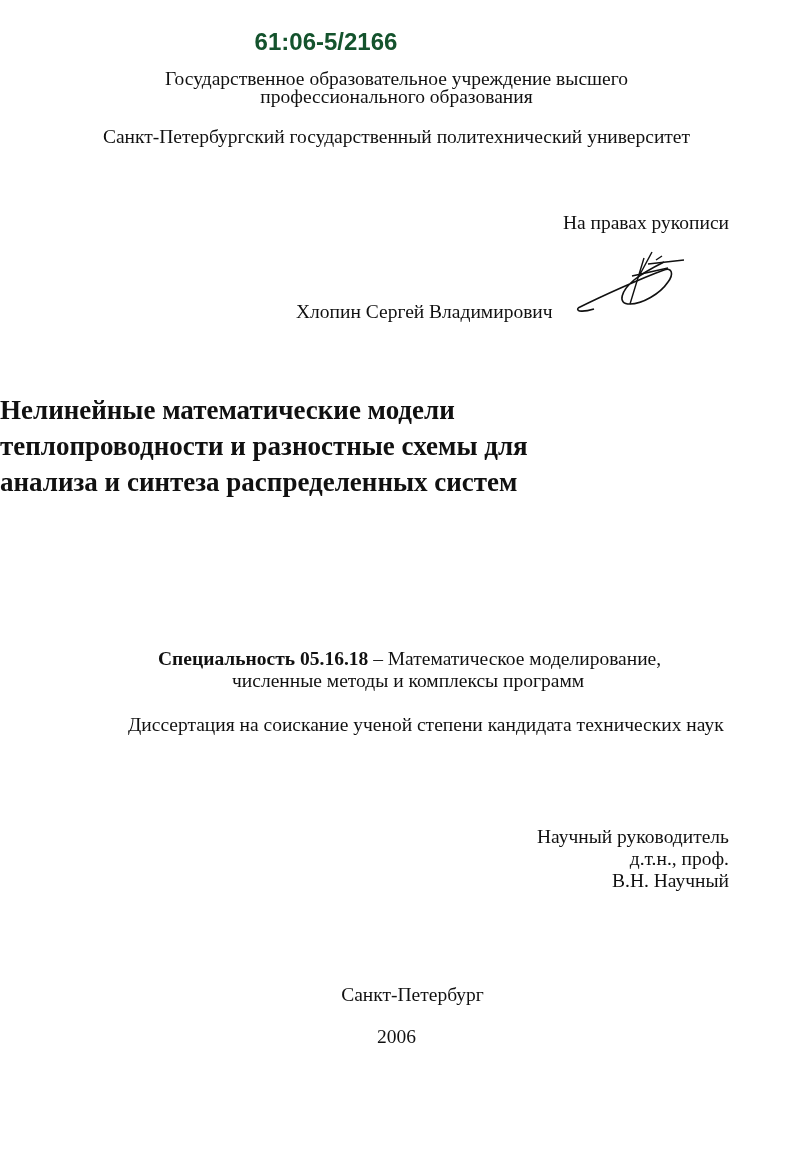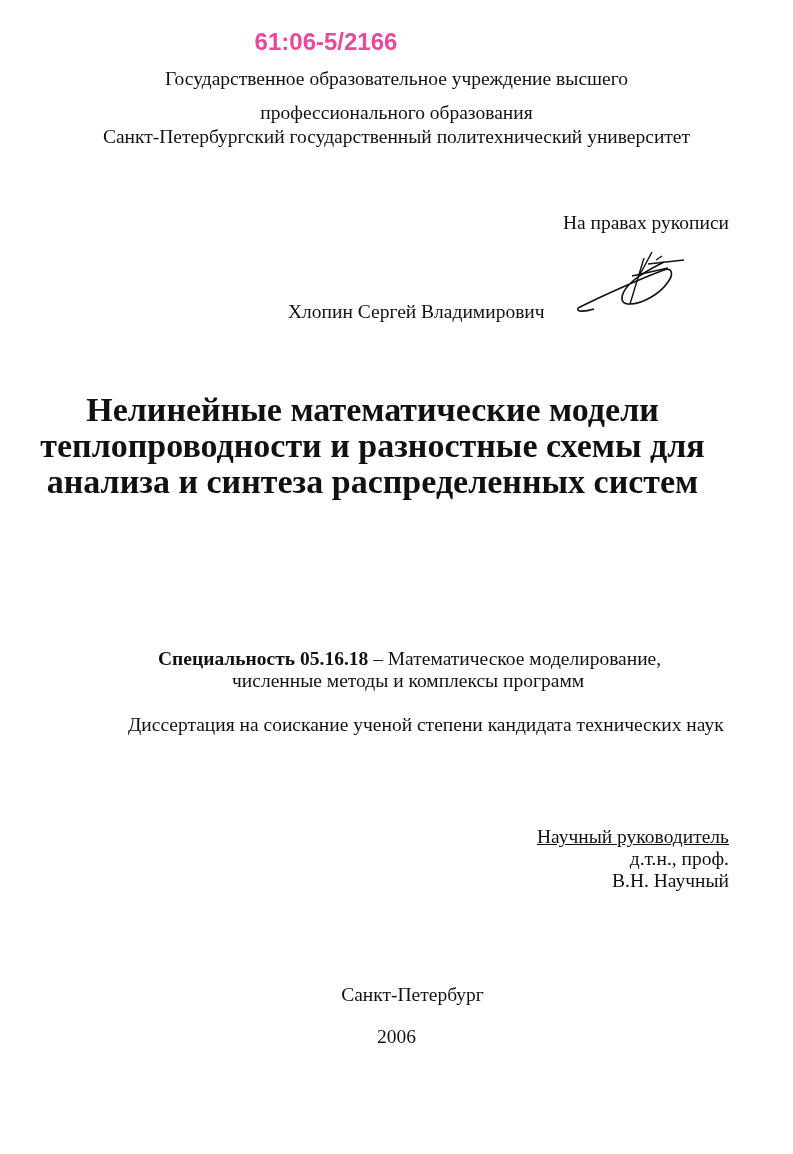--- a/index.html
+++ b/index.html
@@ -1,33 +1,33 @@
 <!DOCTYPE html>
 <html><head>
   <meta charset="utf-8">
   <style>
     html, body { margin:0; padding:0; background:#ffffff; }
     body { width:793px; height:1154px; position:relative; overflow:hidden;
            font-family:"Liberation Serif","DejaVu Serif",serif; color:#111; }
     .abs { position:absolute; white-space:nowrap; }
     .code { top:28px; left:0; width:652px; text-align:center;
-            font-family:"Liberation Sans","DejaVu Sans",sans-serif; font-size:24px; font-weight:bold; color:#ec4899; }
+            font-family:"Liberation Sans","DejaVu Sans",sans-serif; font-size:24px; font-weight:bold; color:#14532d; }
     .inst { left:0; width:793px; text-align:center; font-size:19.5px; line-height:25px; }
-    .inst1 { top:66px; } .inst2 { top:100px; } .inst3 { top:124px; left:-6px; width:805px; }
+    .inst1 { top:66px; } .inst2 { top:84px; } .inst3 { top:124px; left:-6px; width:805px; }
     .rights { top:212px; right:64px; font-size:19.5px; }
-    .author { top:301px; left:288px; font-size:19.5px;text-align:center; }
+    .author { top:301px; left:296px; font-size:19.5px;text-align:center; }
     .sig { top:248px; left:572px; width:120px; height:70px; }
-    .title { left:0; width:745px; text-align:center; font-size:34px; font-weight:bold; line-height:36px; }
+    .title { left:0; width:745px; font-size:27px; font-weight:bold; line-height:36px; }
     .t1 { top:392px; } .t2 { top:428px; } .t3 { top:464px; }
     .spec1 { top:648px; left:158px; font-size:19.5px; }
     .spec1 b { font-weight:bold; }
     .spec2 { top:670px; left:232px; font-size:19.5px; }
     .diss { top:714px; left:128px; font-size:19.5px; }
     .sup { right:64px; text-align:right; font-size:19.5px; }
-    .sup1 { top:826px;text-decoration:underline; } .sup2 { top:848px; } .sup3 { top:870px; }
+    .sup1 { top:826px; } .sup2 { top:848px; } .sup3 { top:870px; }
     .city { top:984px; left:16px; width:793px; text-align:center; font-size:19.5px; }
     .year { top:1026px; left:0; width:793px; text-align:center; font-size:19.5px; }
   </style>
 </head>
 <body>
 
 <div>
   <div class="abs code">61:06-5/2166</div>
 
   <div class="abs inst inst1">Государственное образовательное учреждение высшего</div>

